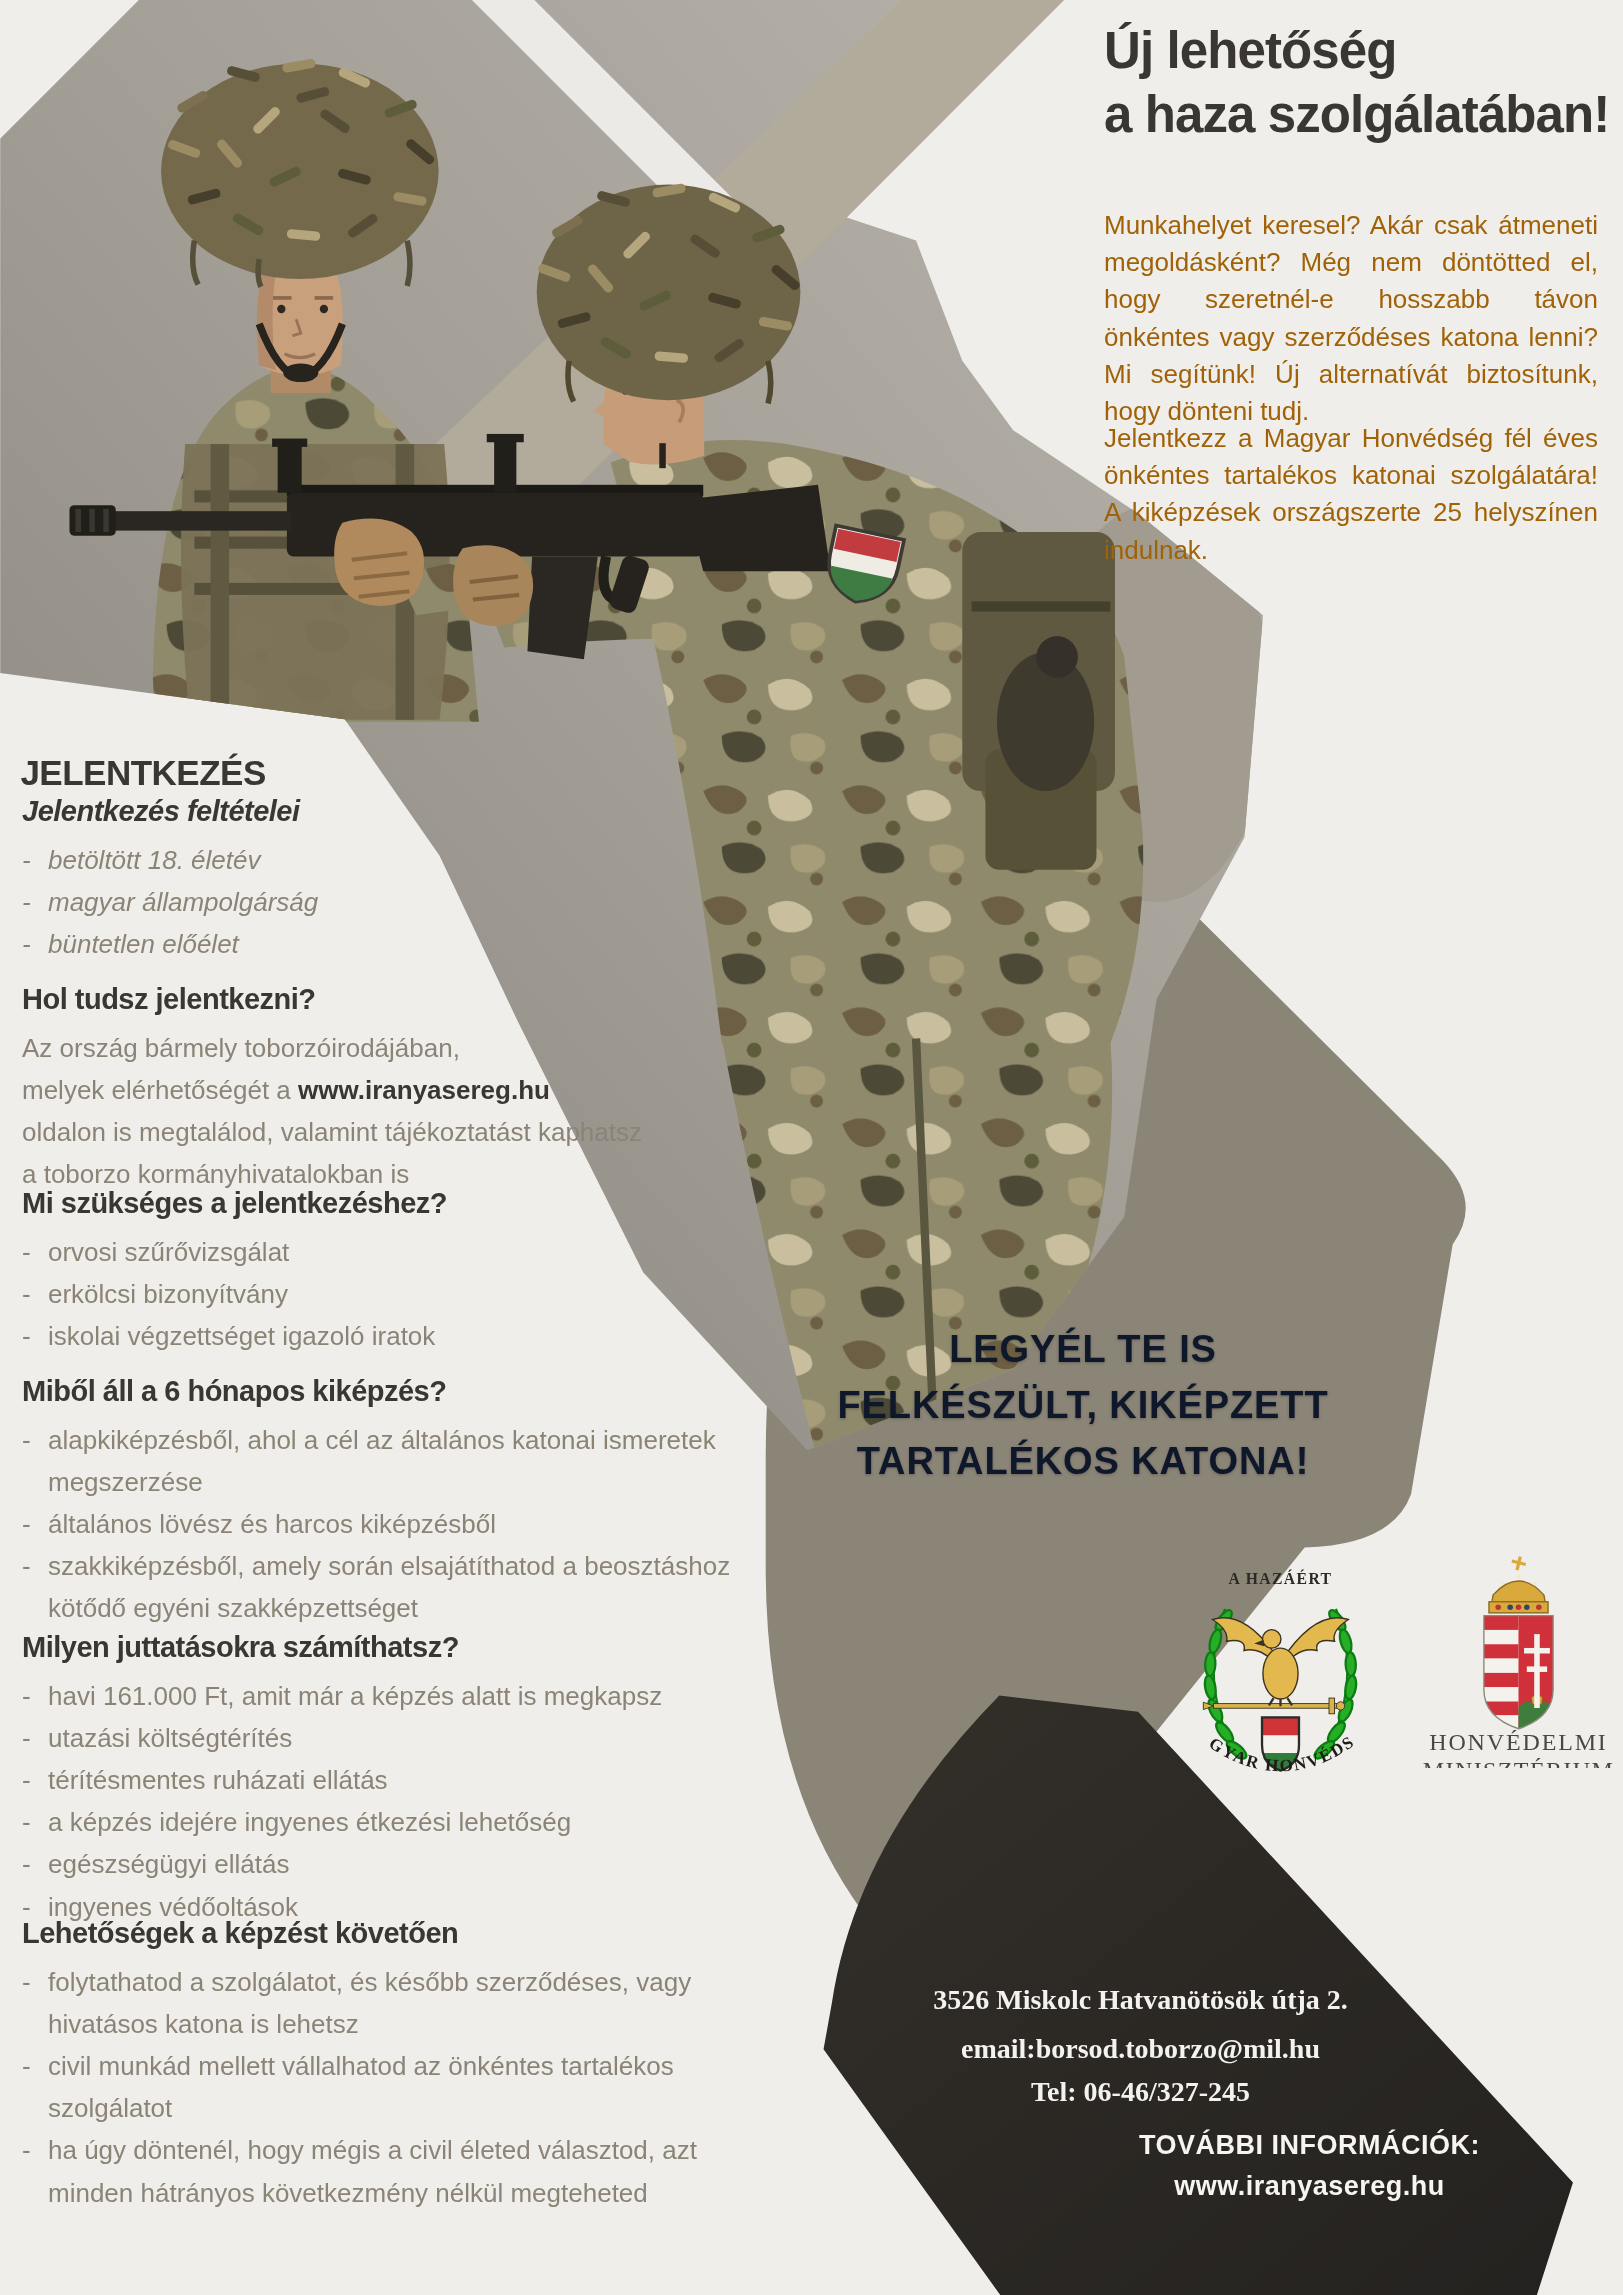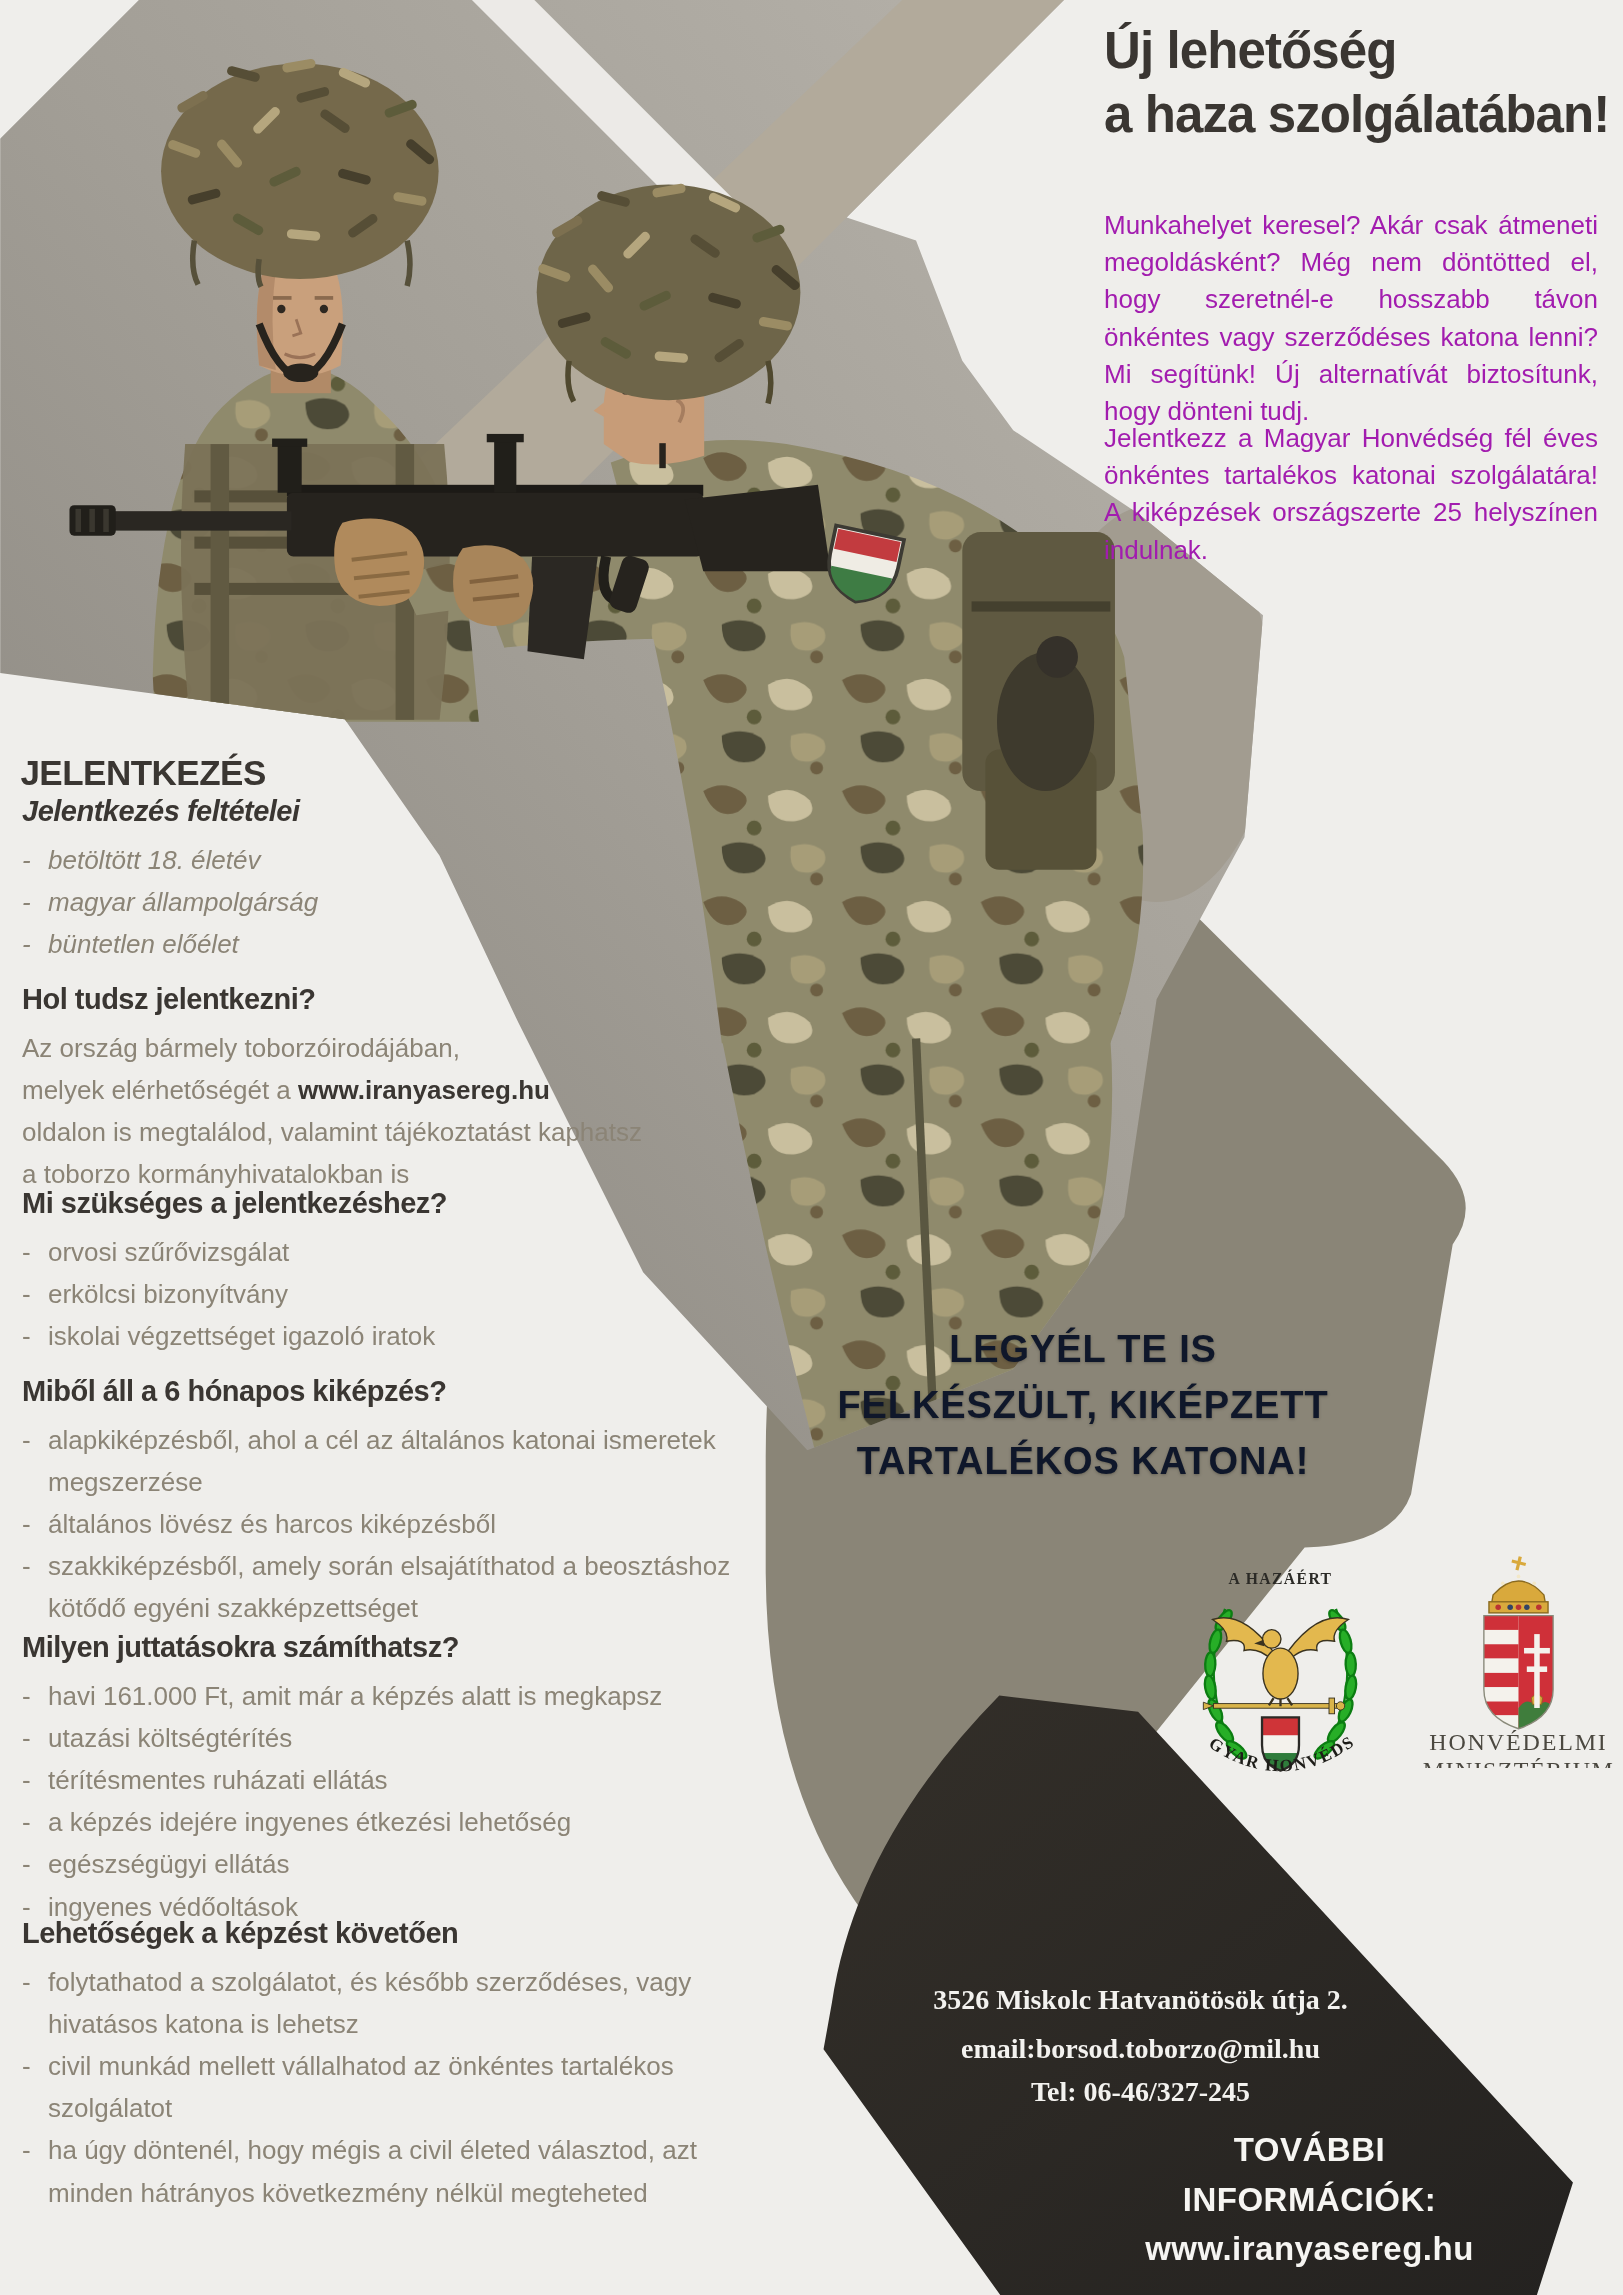--- a/index.html
+++ b/index.html
@@ -3,21 +3,21 @@
 <meta charset="utf-8">
 <style>
   html,body{margin:0;padding:0;background:#efeeeb;}
   #poster{position:relative;width:1623px;height:2295px;overflow:hidden;background:#efeeeb;
           font-family:"Liberation Sans",sans-serif;}
   #art{position:absolute;left:0;top:0;width:1623px;height:2295px;}
   .abs{position:absolute;}
   
   .main-title{left:1104px;top:19.4px;width:509px;font-size:51px;font-weight:700;
               letter-spacing:-0.9px;line-height:1.24;color:#3a3632;}
-  .intro{left:1104px;width:494px;font-size:26px;line-height:1.43;color:#a21caf;
+  .intro{left:1104px;width:494px;font-size:26px;line-height:1.43;color:#a16207;
          text-align:justify;}
   #intro1{top:181px;} #intro2{top:394px;}
   
   .apply-heading{left:20.4px;top:730px;font-size:35px;font-weight:700;letter-spacing:-0.5px;color:#3a3632;}
   .section{left:22px;width:722px;}
   .section h3{margin:0 0 11px 0;font-size:29px;font-weight:700;color:#3a3632;letter-spacing:-0.5px;}
   .section p{margin:0;font-size:26px;line-height:1.62;color:#8b8476;}
   .section ul{margin:0;padding:0;list-style:none;}
   .section li{display:flex;font-size:26px;line-height:1.62;color:#8b8476;}
   .section li .dash{flex:0 0 26px;}
@@ -28,21 +28,21 @@
   
   .banner{left:766px;top:1322px;width:634px;text-align:center;color:#0f172a;
           font-size:38px;font-weight:700;letter-spacing:0.9px;line-height:1.47;
           text-shadow:0 1.4px 2.8px rgba(40,38,30,.35);}
   
   .serifwhite{font-family:"Liberation Serif",serif;font-weight:700;color:#f3f2ef;text-align:center;}
   #office{left:814px;top:1810px;width:569px;font-size:28px;line-height:1.46;}
   #addr{left:870px;top:1979px;width:541px;font-size:28px;line-height:1.52;}
   #addr .addr-line1{margin-bottom:6.5px;}
   #more{left:1106px;top:2125px;width:407px;text-align:center;color:#f6f5f2;
-        font-weight:700;font-size:33px;line-height:1.5;letter-spacing:0.5px;}
+        font-weight:700;font-size:27px;line-height:1.5;letter-spacing:0.5px;}
   
   .logo-svg{position:absolute;}
   #mh-logo{left:1181px;top:1565px;width:199px;height:231px;}
   #hm-logo{left:1412px;top:1551px;width:213px;height:217px;}
 </style>
 </head>
 <body>
 
 <div id="poster">
 

